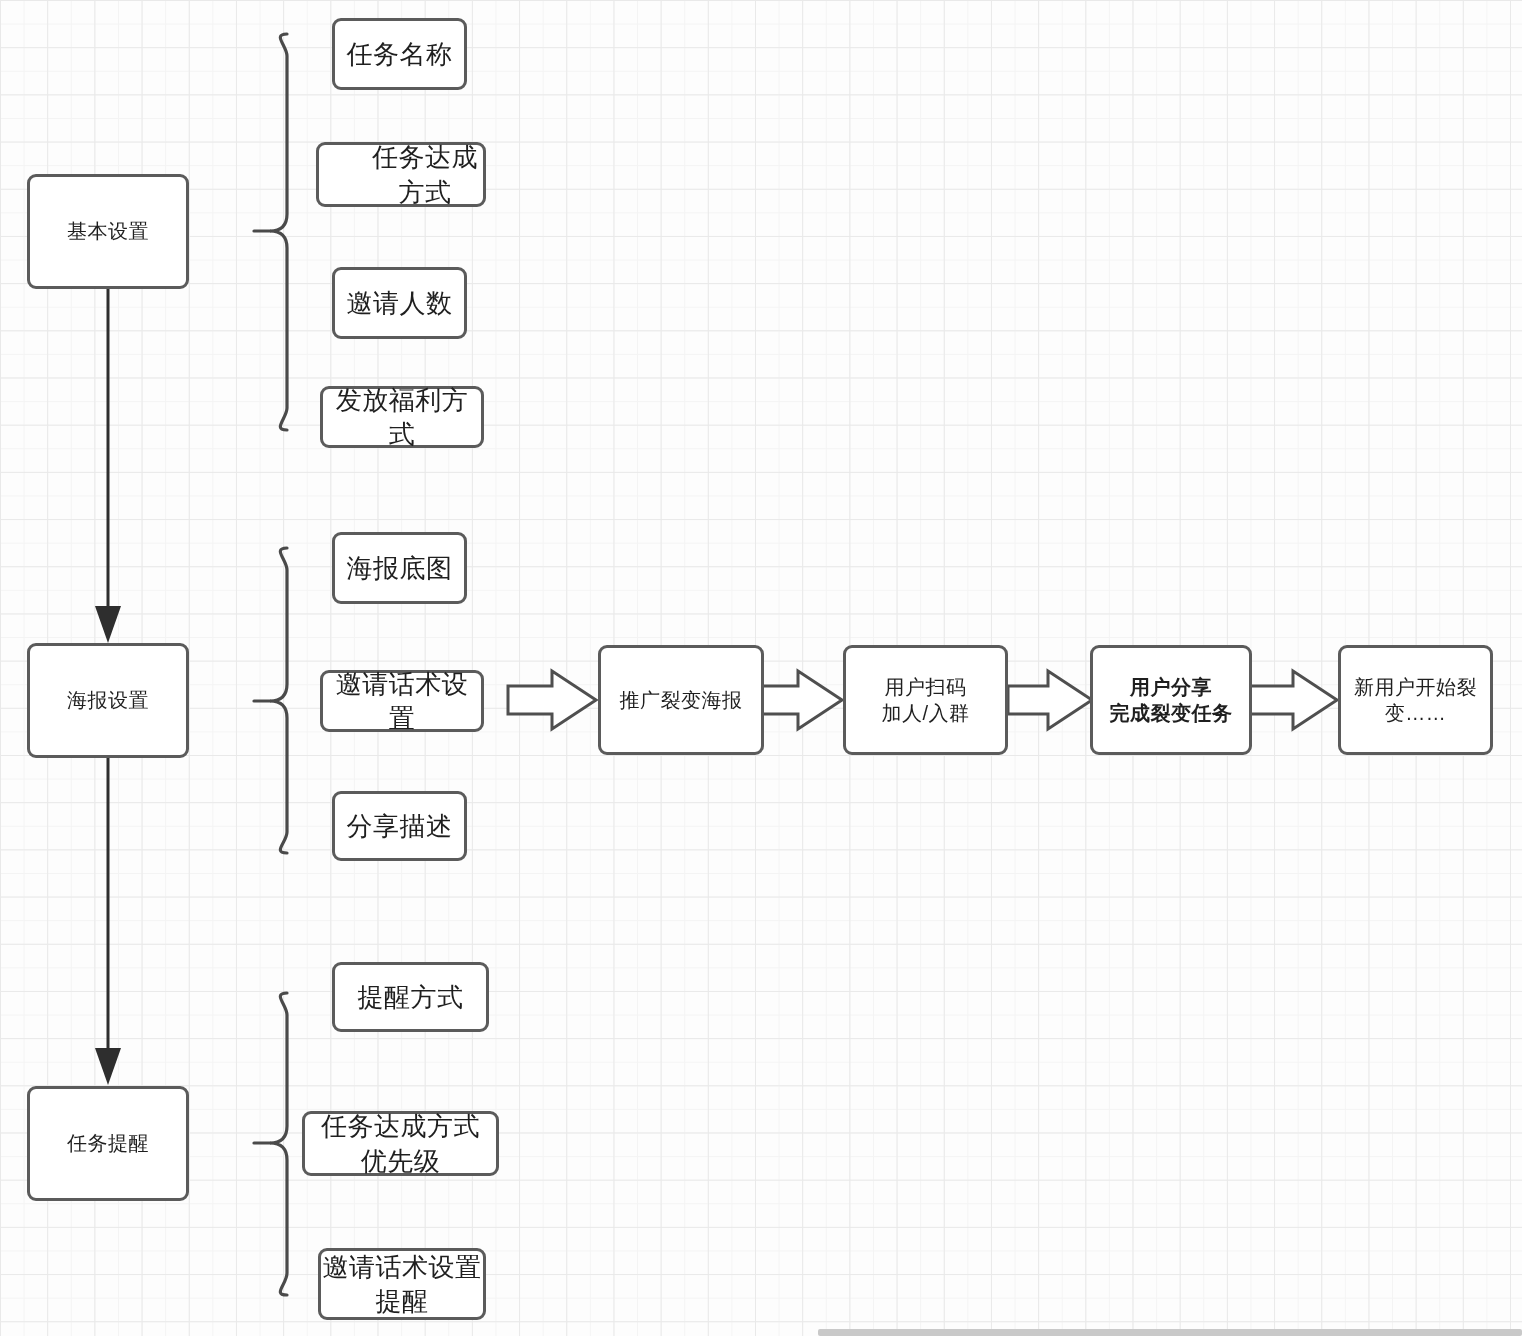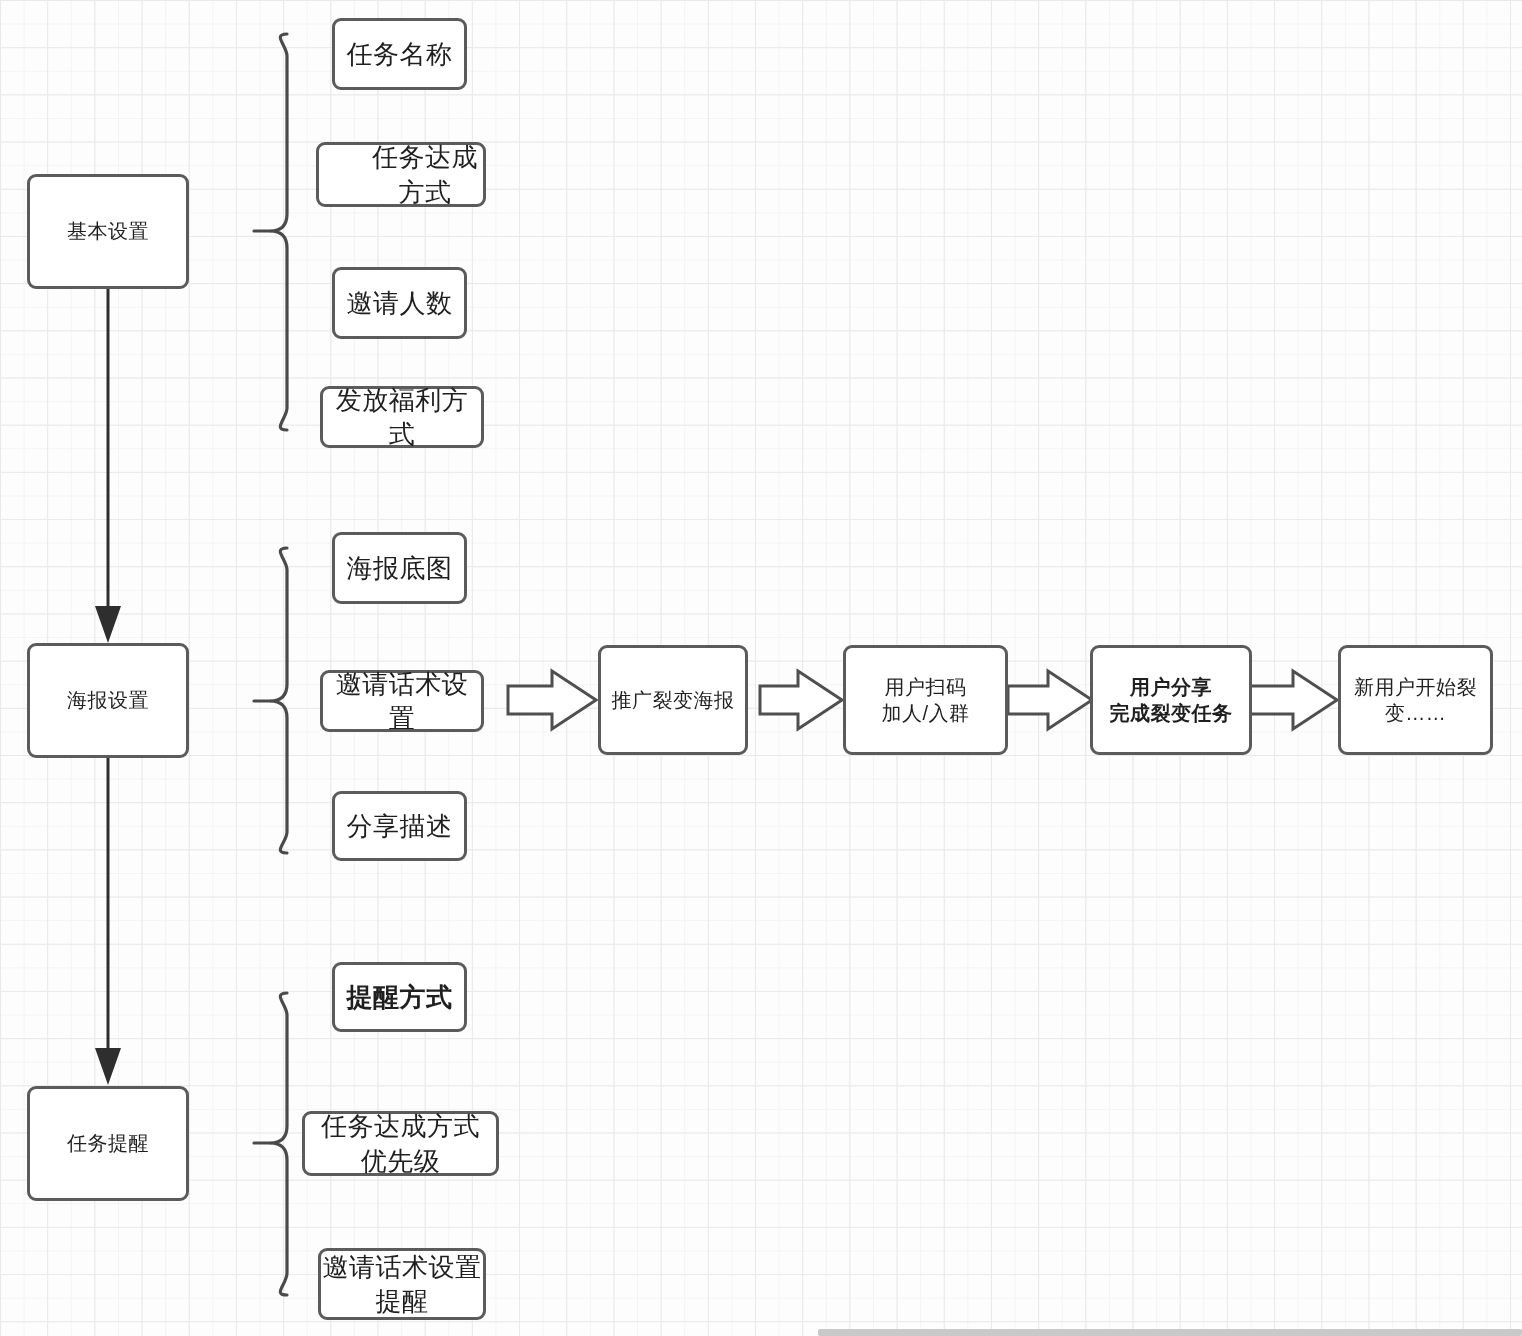--- a/index.html
+++ b/index.html
@@ -168,35 +168,35 @@
   </div>
 
   <div class="node leaf" style="left:332px; top:532px; width:135px; height:72px;">
     <span>海报底图</span>
   </div>
 
   <div class="node leaf" style="left:332px; top:791px; width:135px; height:70px;">
     <span>分享描述</span>
   </div>
 
-  <div class="node leaf" style="left:332px; top:962px; width:135px; height:70px;font-weight:bold;">
+  <div class="node leaf" style="left:332px; top:962px; width:157px; height:70px;">
     <span>提醒方式</span>
   </div>
 
   <div class="node leaf" style="left:302px; top:1111px; width:197px; height:65px;">
     <span>任务达成方式
 优先级</span>
   </div>
 
   <div class="node leaf" style="left:318px; top:1248px; width:168px; height:72px;">
     <span>邀请话术设置
 提醒</span>
   </div>
 
-  <div class="node flow" style="left:598px; top:645px; width:150px; height:110px;">
+  <div class="node flow" style="left:598px; top:645px; width:166px; height:110px;">
     <span>推广裂变海报</span>
   </div>
 
   <div class="node flow" style="left:843px; top:645px; width:165px; height:110px;">
     <span>用户扫码
 加人/入群</span>
   </div>
 
   <div class="node flow" style="left:1090px; top:645px; width:162px; height:110px;font-weight:bold;">
     <span>用户分享

